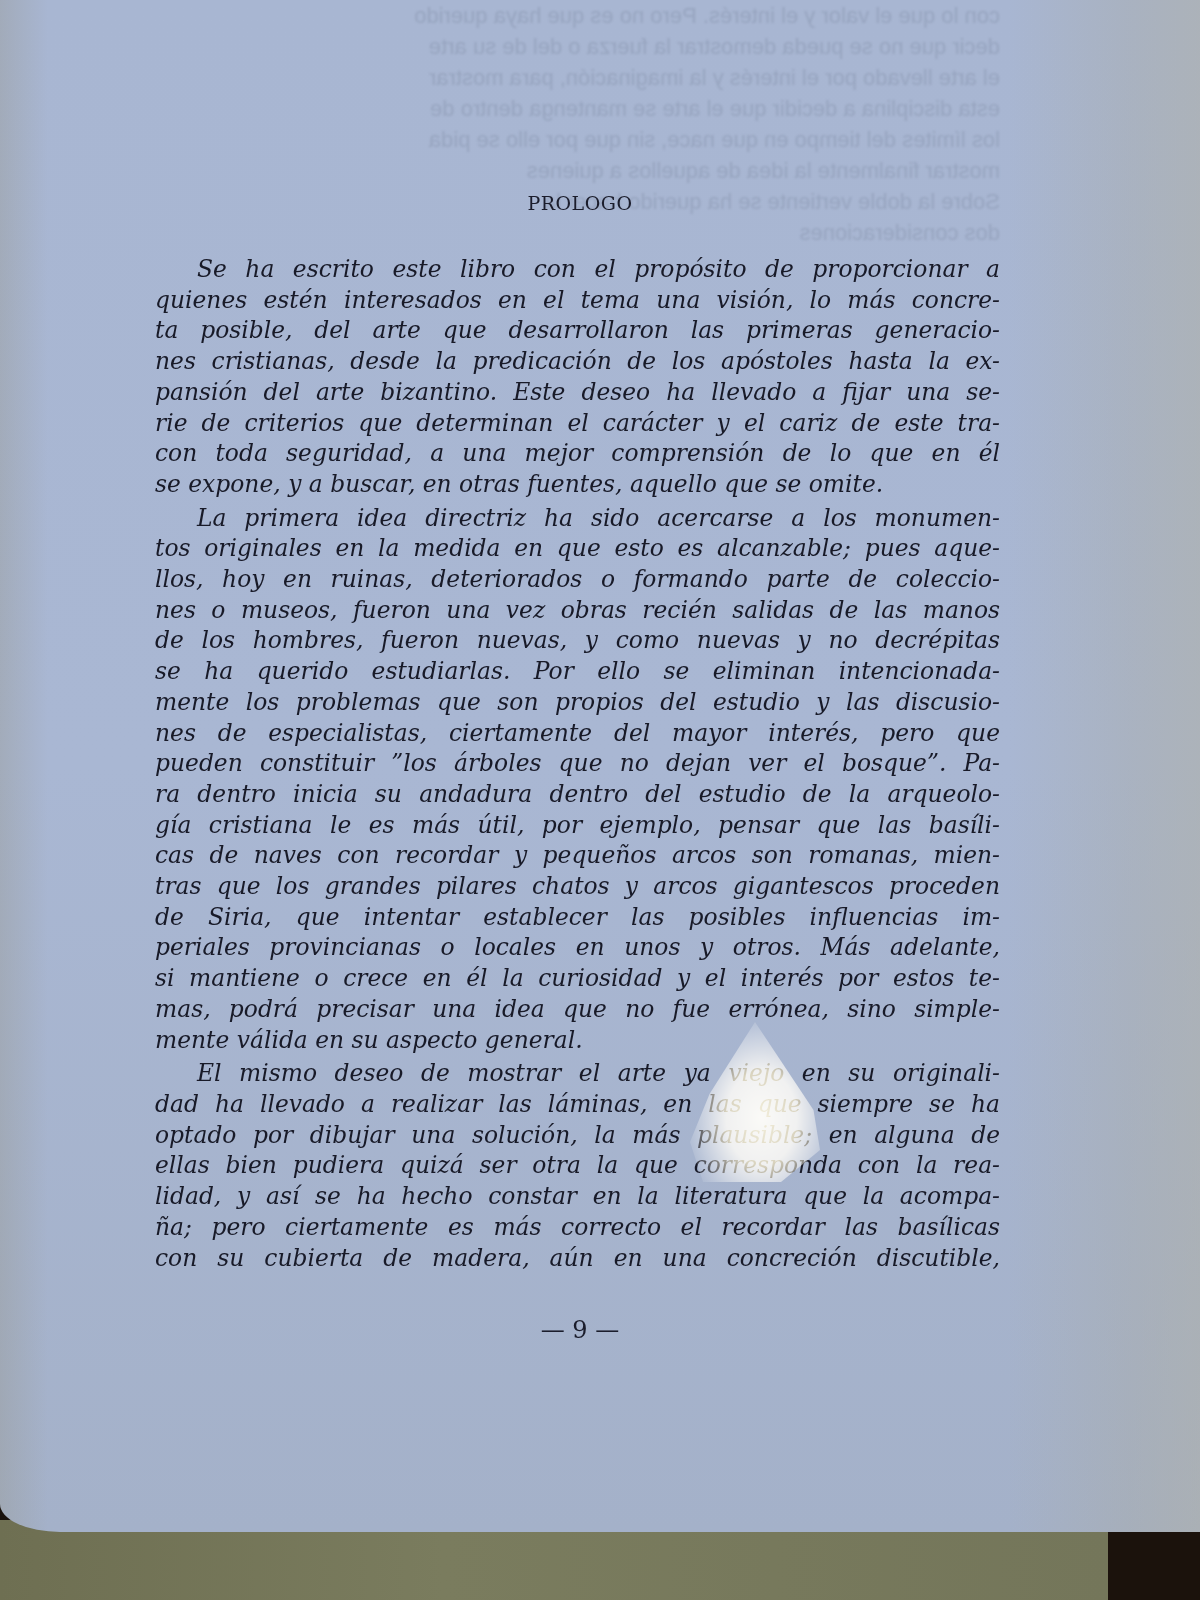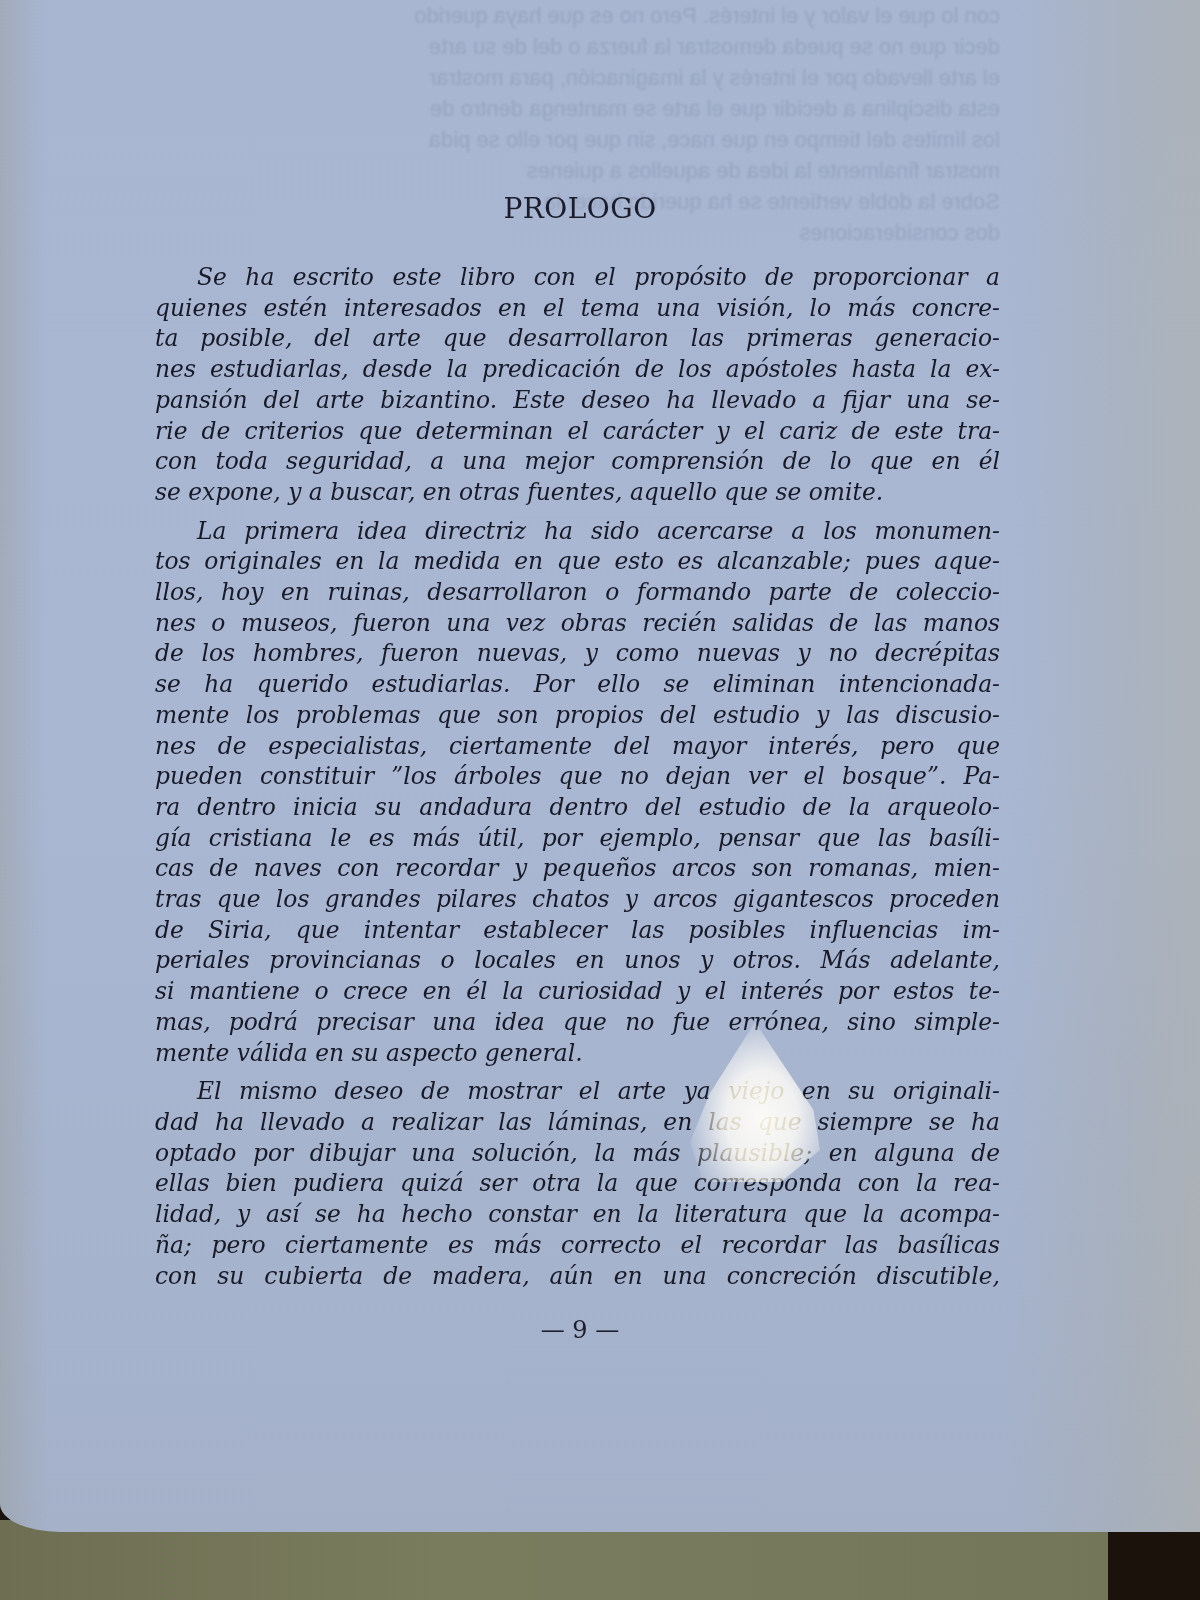--- a/index.html
+++ b/index.html
@@ -48,36 +48,36 @@
     text-align: right;
     filter: blur(1.2px);
     transform: scaleX(-1);
   }
   .title {
     position: absolute;
     left: 0; top: 192px;
     width: 1160px;
     text-align: center;
     font-family: "DejaVu Serif", serif;
-    font-size: 28px;
+    font-size: 19px;
     letter-spacing: 0.5px;
     color: #1b1d2c;
   }
   .body-text {
     position: absolute;
     left: 155px; top: 254px;
     width: 845px;
     font-family: "DejaVu Serif", serif;
     font-style: italic;
     font-size: 23.4px;
     line-height: 30.7px;
     color: #181a28;
   }
   .para {
-    margin: 8px 0 3px 0;
+    margin: 0 0 3px 0;
   }
   .line {
     display: block;
     white-space: nowrap;
     text-align: justify;
     text-align-last: justify;
   }
   .line.last {
     text-align-last: left;
   }
@@ -122,30 +122,30 @@
       <span class="line last">dos consideraciones</span>
     </div>
 
     <div class="title">PROLOGO</div>
 
     <div class="body-text">
       <div class="para">
         <span class="line indent">Se ha escrito este libro con el propósito de proporcionar a</span>
         <span class="line">quienes estén interesados en el tema una visión, lo más concre-</span>
         <span class="line">ta posible, del arte que desarrollaron las primeras generacio-</span>
-        <span class="line">nes estudiarlas, desde la predicación de los apóstoles hasta la ex-</span>
+        <span class="line">nes cristianas, desde la predicación de los apóstoles hasta la ex-</span>
         <span class="line">pansión del arte bizantino. Este deseo ha llevado a fijar una se-</span>
         <span class="line">rie de criterios que determinan el carácter y el cariz de este tra-</span>
         <span class="line">con toda seguridad, a una mejor comprensión de lo que en él</span>
         <span class="line last">se expone, y a buscar, en otras fuentes, aquello que se omite.</span>
       </div>
       <div class="para">
         <span class="line indent">La primera idea directriz ha sido acercarse a los monumen-</span>
         <span class="line">tos originales en la medida en que esto es alcanzable; pues aque-</span>
-        <span class="line">llos, hoy en ruinas, desarrollaron o formando parte de coleccio-</span>
+        <span class="line">llos, hoy en ruinas, deteriorados o formando parte de coleccio-</span>
         <span class="line">nes o museos, fueron una vez obras recién salidas de las manos</span>
         <span class="line">de los hombres, fueron nuevas, y como nuevas y no decrépitas</span>
         <span class="line">se ha querido estudiarlas. Por ello se eliminan intencionada-</span>
         <span class="line">mente los problemas que son propios del estudio y las discusio-</span>
         <span class="line">nes de especialistas, ciertamente del mayor interés, pero que</span>
         <span class="line">pueden constituir ”los árboles que no dejan ver el bosque”. Pa-</span>
         <span class="line">ra dentro inicia su andadura dentro del estudio de la arqueolo-</span>
         <span class="line">gía cristiana le es más útil, por ejemplo, pensar que las basíli-</span>
         <span class="line">cas de naves con recordar y pequeños arcos son romanas, mien-</span>
         <span class="line">tras que los grandes pilares chatos y arcos gigantescos proceden</span>

